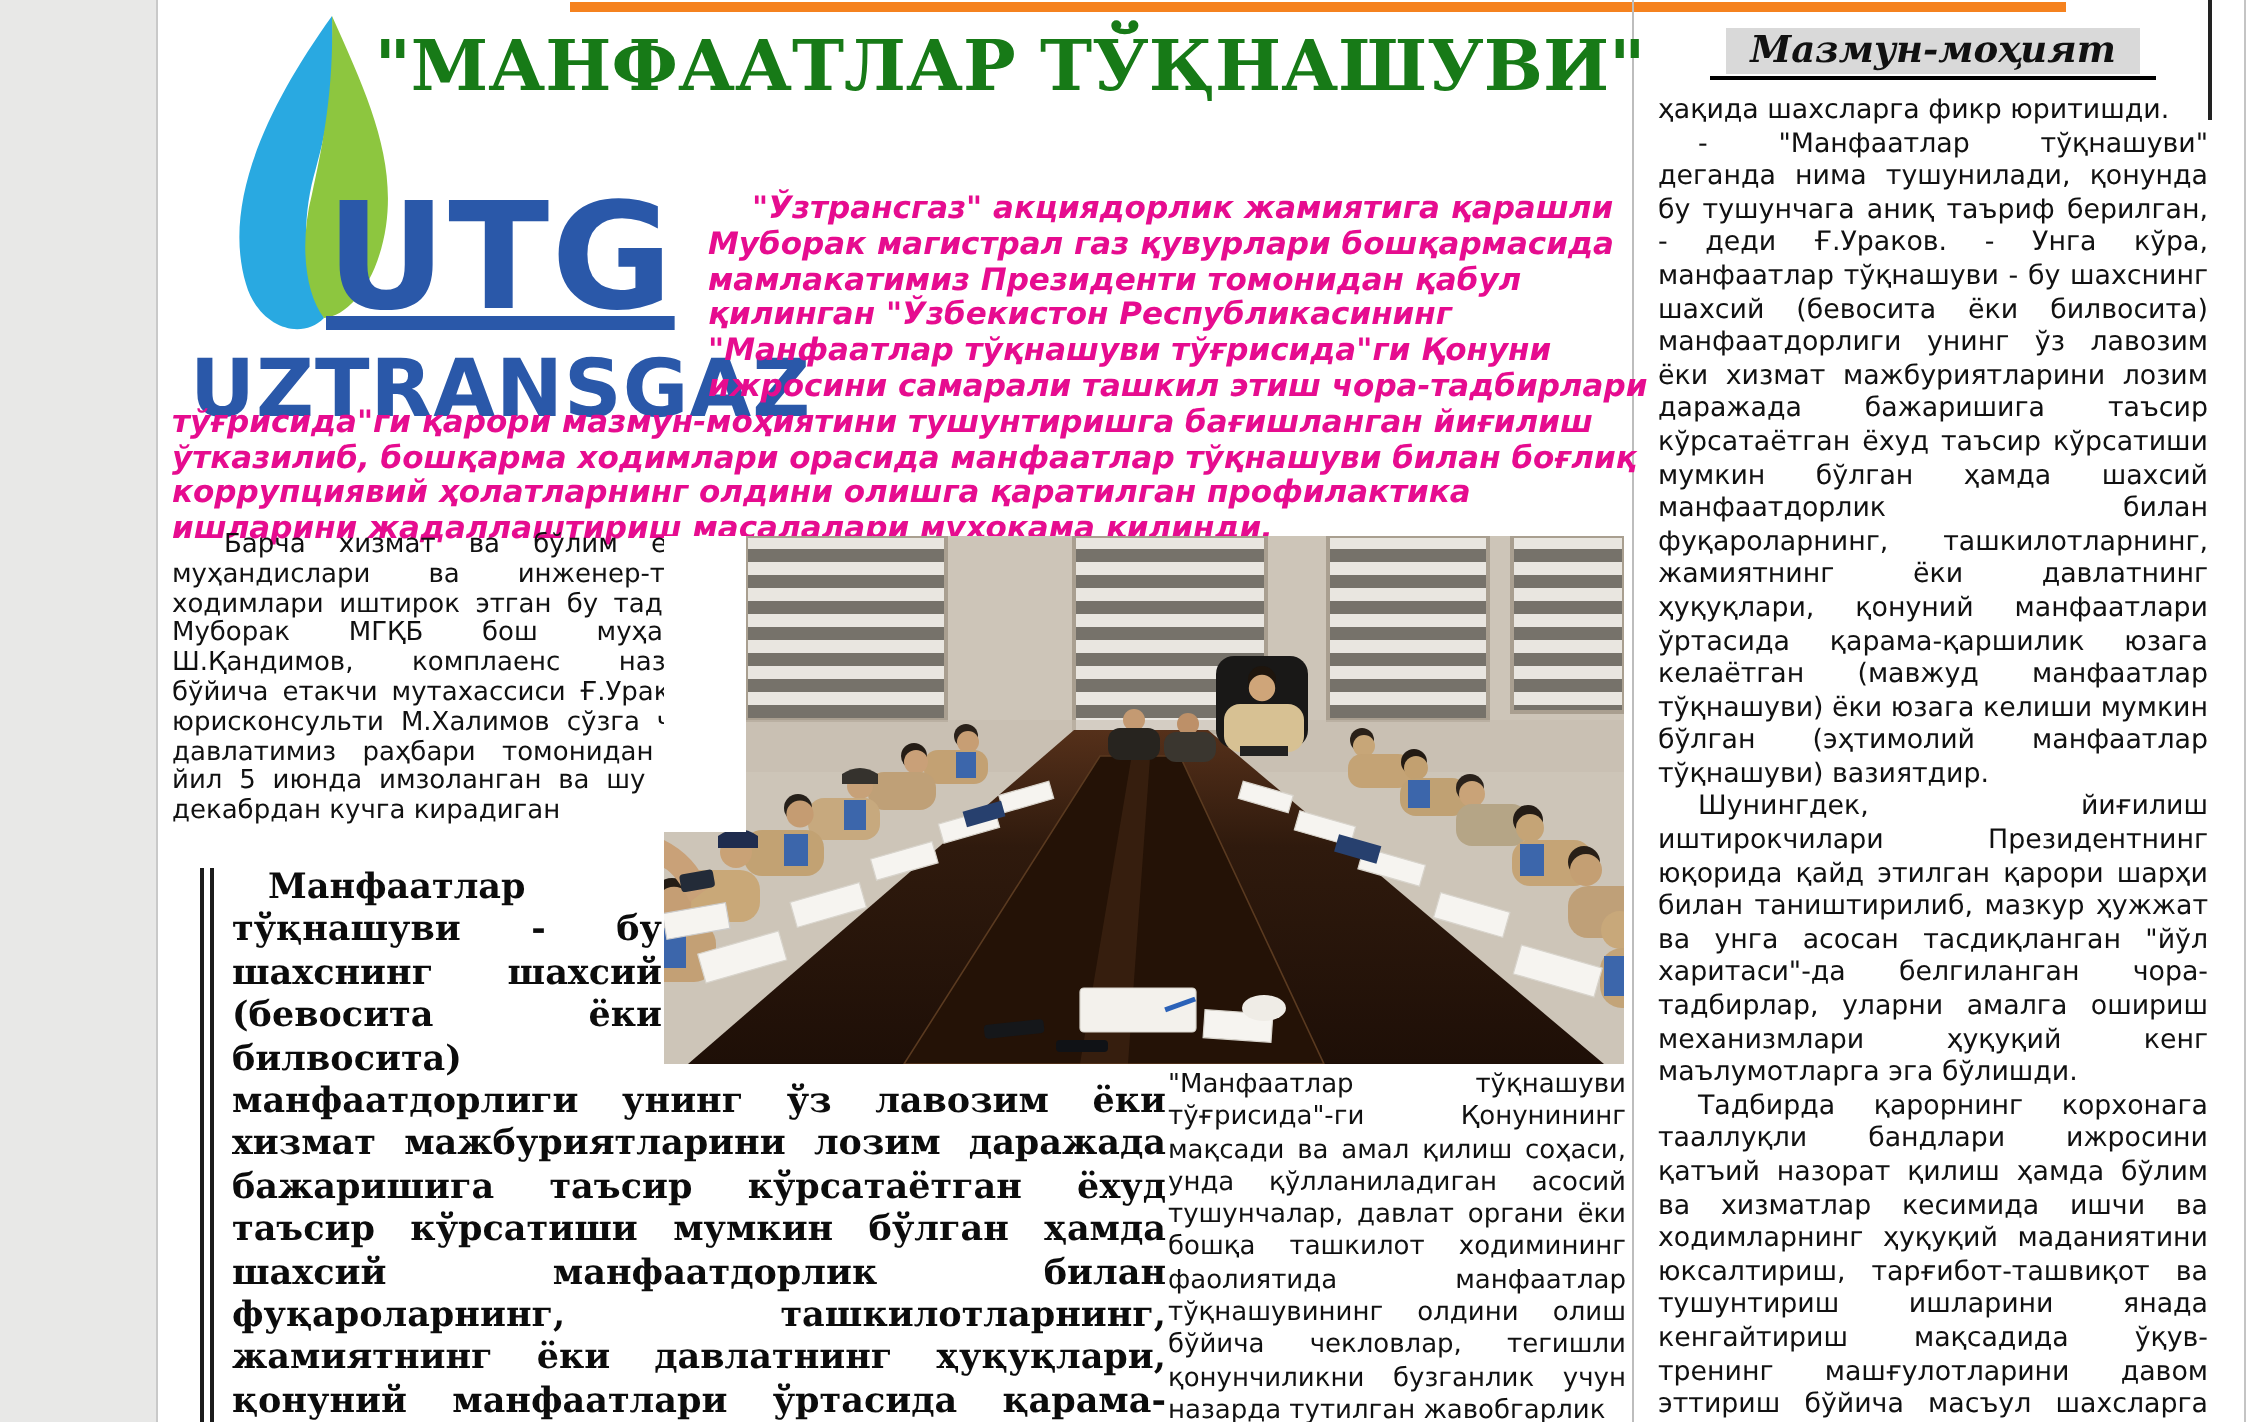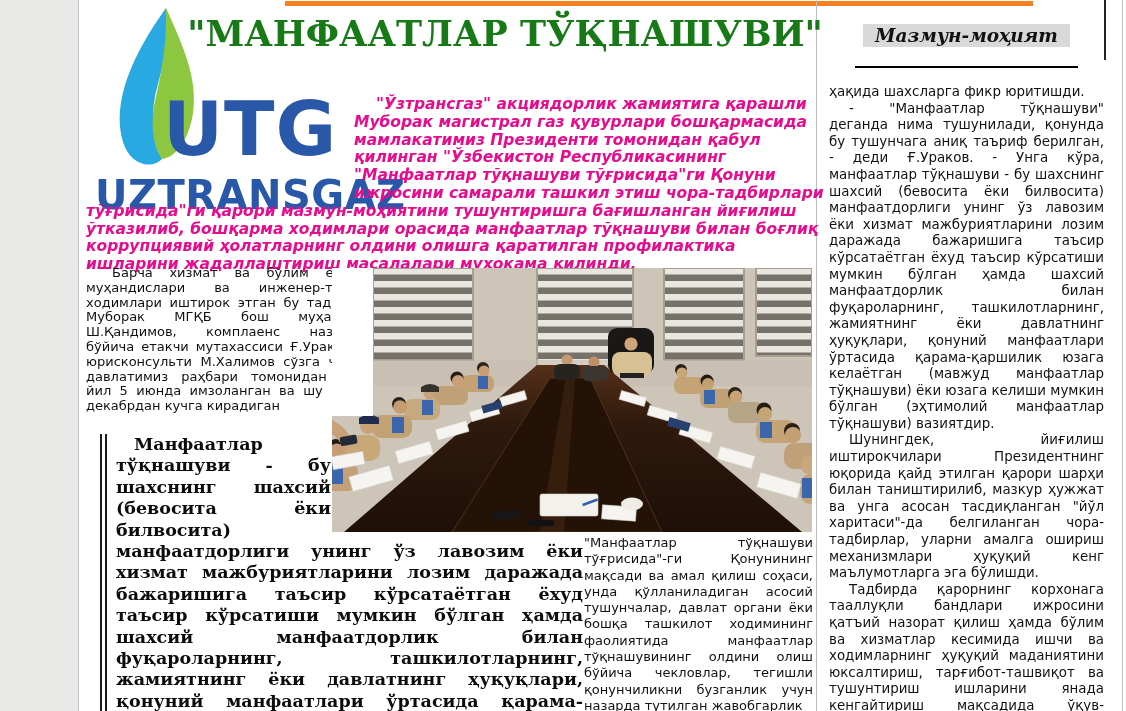--- a/index.html
+++ b/index.html
@@ -14,21 +14,21 @@
   .scan-margin{position:absolute;left:0;top:0;width:79px;height:711px;background:#e8e8e7;border-right:1px solid #c9c9c9;}
   .rule-orange{position:absolute;left:285px;top:1px;width:748px;height:5px;background:var(--rule-orange);}
   .edge-line-short{position:absolute;left:1104px;top:0;width:2px;height:60px;background:#222;}
   .page-edge{position:absolute;left:1122px;top:0;width:1px;height:711px;background:#c4c4c4;}
   .col-divider{position:absolute;left:816px;top:0;width:1px;height:711px;background:#bdbdbd;}
 
   
   .logo{position:absolute;left:95px;top:6px;width:252px;height:198px;}
   .logo svg{position:absolute;left:8px;top:0;}
   .logo-acronym{position:absolute;left:68px;top:86px;font-family:"DejaVu Sans",sans-serif;
-    font-weight:bold;font-size:74px;line-height:74px;color:var(--logo-blue);letter-spacing:1px;}
+    font-weight:bold;font-size:74px;line-height:74px;color:var(--logo-blue);letter-spacing:1px;text-decoration:underline;}
   .logo-company{position:absolute;left:0;top:166px;width:252px;text-align:right;
     font-weight:bold;font-size:40px;color:var(--logo-blue);letter-spacing:.5px;}
 
   
   .headline{position:absolute;left:180px;top:12px;width:650px;text-align:center;
     color:var(--headline-green);font-family:"DejaVu Serif",serif;font-weight:bold;}
   .headline .l1{font-size:35px;line-height:44px;white-space:nowrap;}
   .headline .l2{font-size:33px;line-height:42px;white-space:nowrap;}
 
   
@@ -48,21 +48,21 @@
 
   
   .photo-svg{position:absolute;left:332px;top:268px;}
 
   
   .mid-col{position:absolute;left:584px;top:535px;width:229px;font-size:13px;
     line-height:16.3px;text-align:justify;color:#111;}
 
   
   .right-col{position:absolute;left:829px;top:8px;width:275px;height:700px;color:#111;}
-  .hdr-underline{display:table;margin:16px auto;border-bottom:2.5px solid #000;padding:0 8px 19px 8px;}
+  .hdr-underline{display:table;margin:6px auto;border-bottom:2.5px solid #000;padding:0 8px 1px 8px;}
   .hdr-bg{display:inline-block;background:var(--header-strip-gray);padding:1px 12px;
     font-family:"DejaVu Serif",serif;font-weight:bold;font-style:italic;font-size:18.5px;}
   .right-col .body{margin-top:8px;font-size:13.4px;line-height:16.6px;text-align:justify;}
   .right-col .body p{text-indent:20px;}
   .right-col .body p.no-indent{text-indent:0;}
 </style>
 </head>
 <body>
 
 <div class="page">

